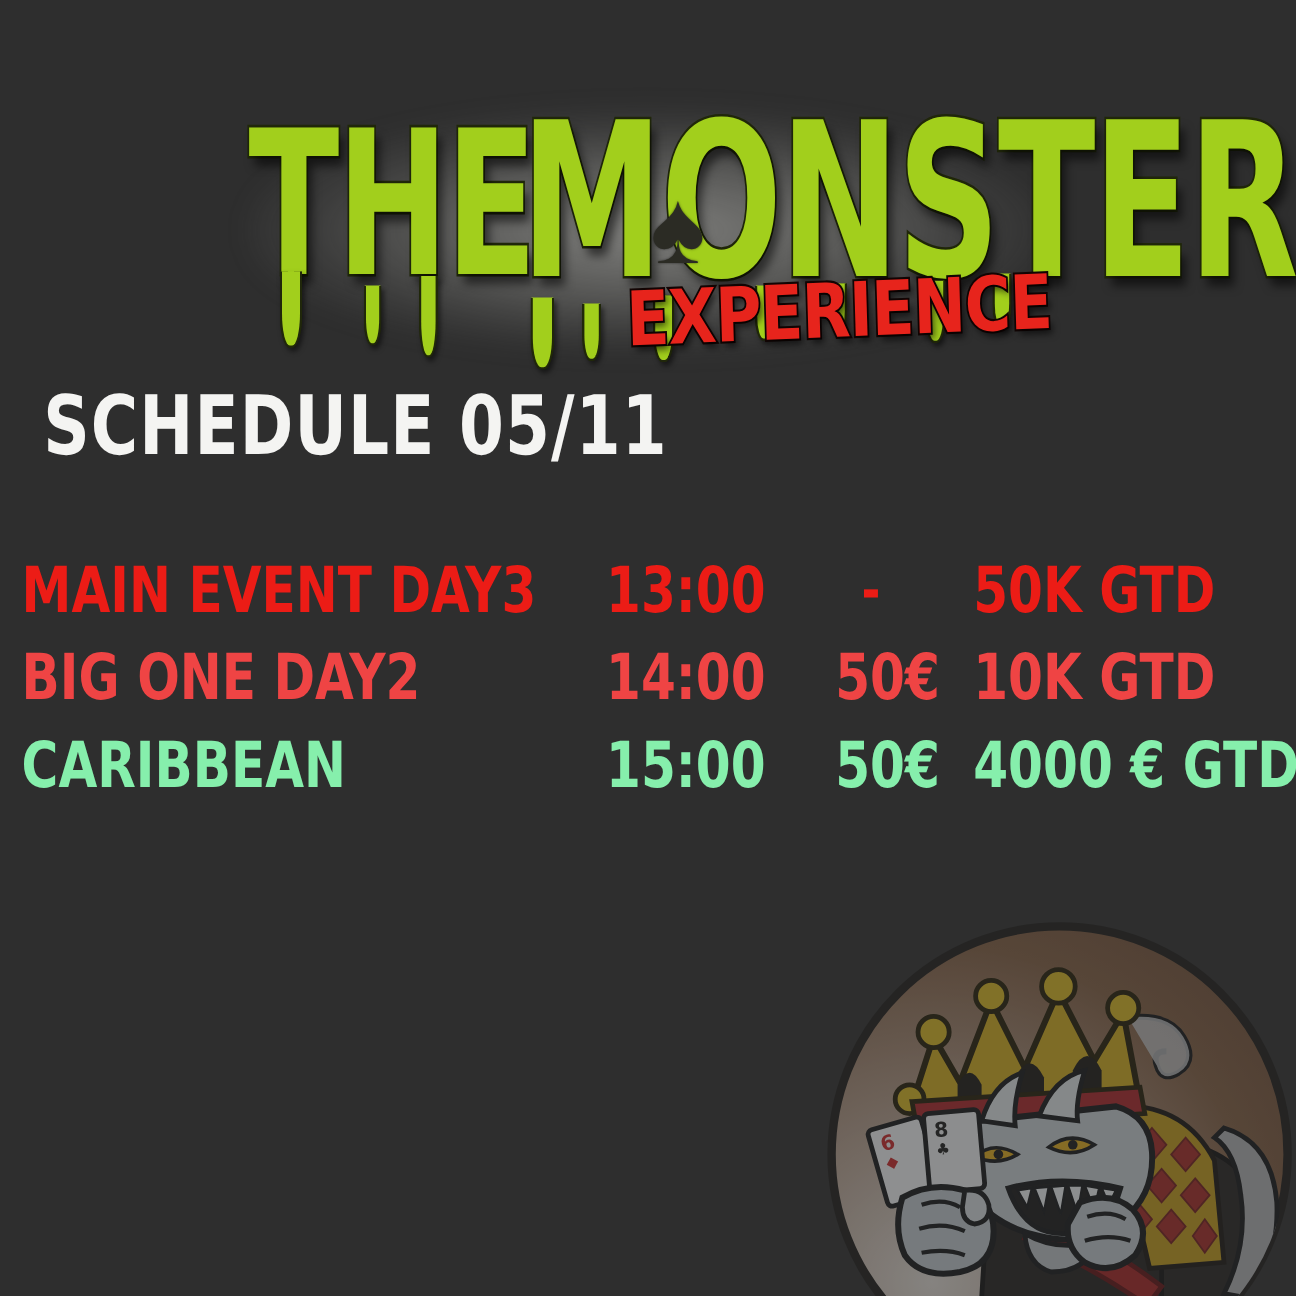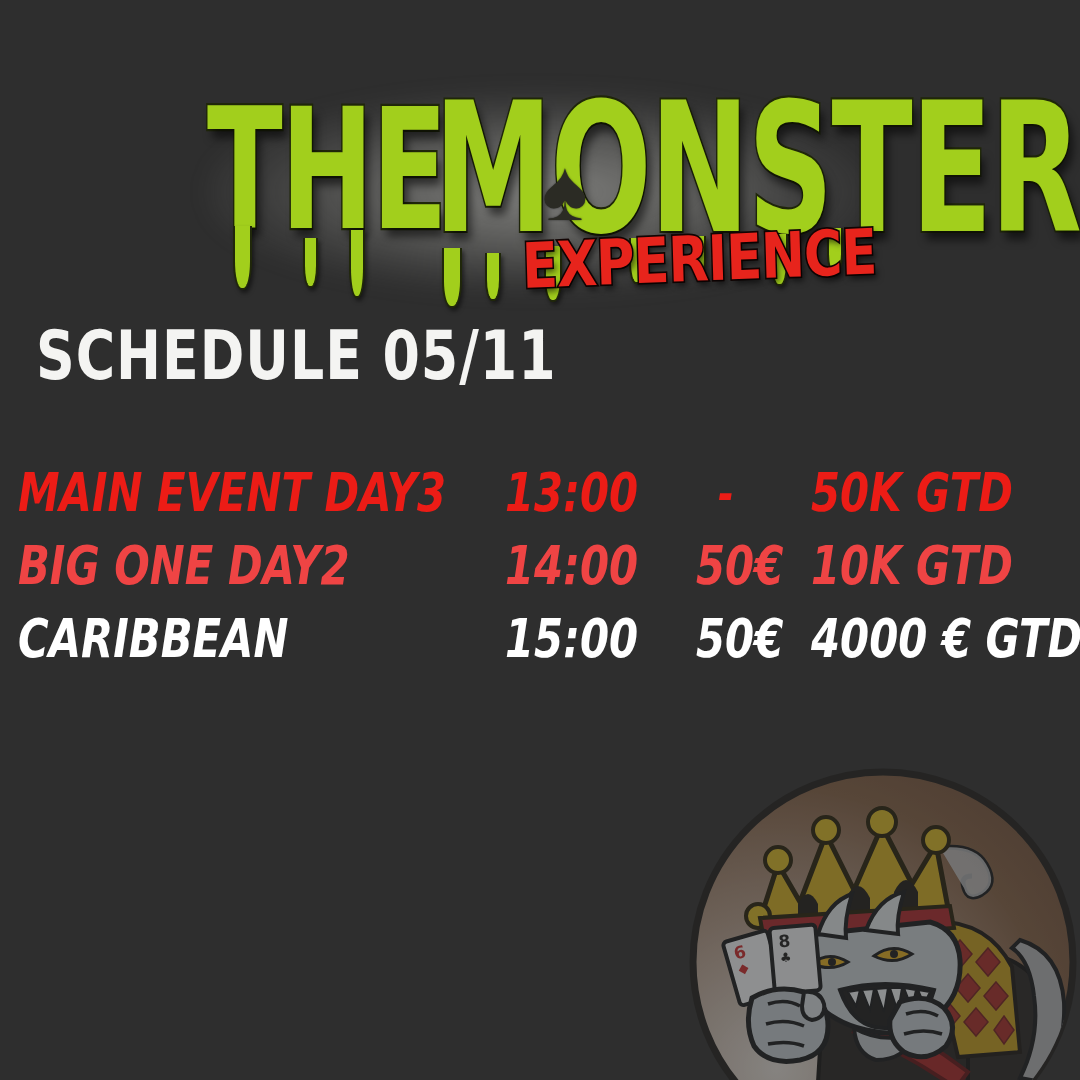--- a/index.html
+++ b/index.html
@@ -134,21 +134,20 @@
   }
   .srow {
     position: relative;
     height: 73px;
     font-family: "DejaVu Sans", sans-serif;
     font-weight: bold;
     font-size: 44px;
     line-height: 58px;
     letter-spacing: 0px;
     white-space: nowrap;
-    font-style: italic;
   }
   .srow > span {
     position: absolute;
     top: 0;
     transform: scaleY(1.20) scaleX(0.95);
     transform-origin: left top;
     display: block;
   }
   .c-name  { left: 0px;   }
   .c-time  { left: 487px; }
@@ -208,21 +207,21 @@
       <span class="c-prize">50K GTD</span>
     </div>
 
     <div class="srow row-green" style="color: #ef4444;">
       <span class="c-name">BIG ONE DAY2</span>
       <span class="c-time">14:00</span>
       <span class="c-buyin">50€</span>
       <span class="c-prize">10K GTD</span>
     </div>
 
-    <div class="srow row-green" style="color: #ffffff;">
+    <div class="srow row-green" style="color: #86efac;">
       <span class="c-name">CARIBBEAN</span>
       <span class="c-time">15:00</span>
       <span class="c-buyin">50€</span>
       <span class="c-prize">4000 € GTD</span>
     </div>
 
   </div>
 
   <div id="mascot">
     <svg viewBox="0 0 430 340" width="430" height="340" xmlns="http://www.w3.org/2000/svg">

